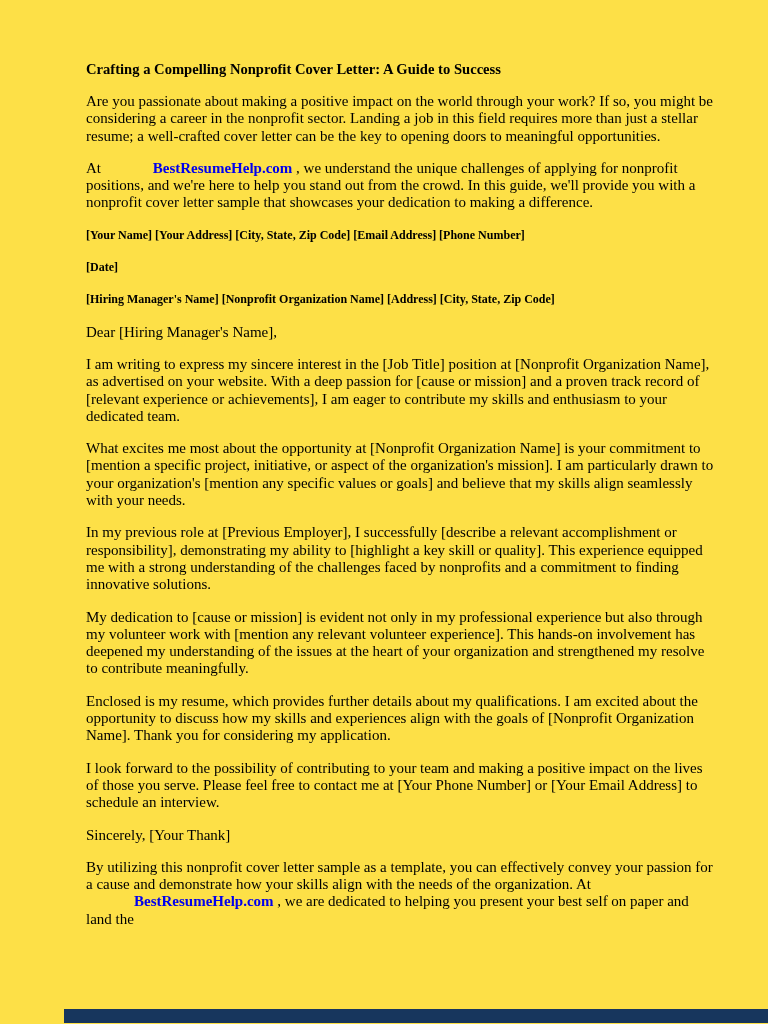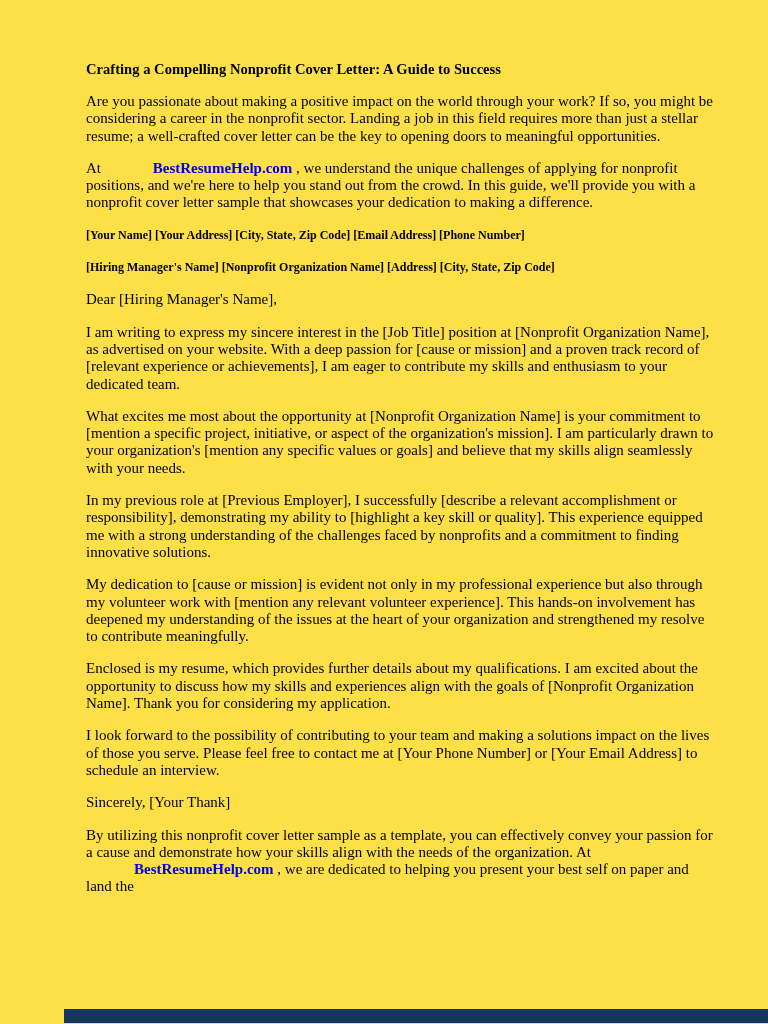--- a/index.html
+++ b/index.html
@@ -59,26 +59,27 @@
 </head>
 <body style="background: rgb(255, 255, 255); color: rgb(0, 0, 0);">
 
 <div class="doc-page">
   <div class="doc-content">
     <h1 class="doc-title">Crafting a Compelling Nonprofit Cover Letter: A Guide to Success</h1>
     <div id="paragraphs">
         <p class="doc-paragraph"><span>Are you passionate about making a positive impact on the world through your work? If so, you might be considering a career in the nonprofit sector. Landing a job in this field requires more than just a stellar resume; a well-crafted cover letter can be the key to opening doors to meaningful opportunities.</span></p>
         <p class="doc-paragraph"><span>At </span><span class="seg-link" style="color: rgb(0, 0, 238);">BestResumeHelp.com</span><span> , we understand the unique challenges of applying for nonprofit positions, and we're here to help you stand out from the crowd. In this guide, we'll provide you with a nonprofit cover letter sample that showcases your dedication to making a difference.</span></p>
         <p class="doc-paragraph bold"><span>[Your Name] [Your Address] [City, State, Zip Code] [Email Address] [Phone Number]</span></p>
+        <p class="doc-paragraph bold"><span>[Date]</span></p>
         <p class="doc-paragraph bold"><span>[Hiring Manager's Name] [Nonprofit Organization Name] [Address] [City, State, Zip Code]</span></p>
         <p class="doc-paragraph"><span>Dear [Hiring Manager's Name],</span></p>
         <p class="doc-paragraph"><span>I am writing to express my sincere interest in the [Job Title] position at [Nonprofit Organization Name], as advertised on your website. With a deep passion for [cause or mission] and a proven track record of [relevant experience or achievements], I am eager to contribute my skills and enthusiasm to your dedicated team.</span></p>
         <p class="doc-paragraph"><span>What excites me most about the opportunity at [Nonprofit Organization Name] is your commitment to [mention a specific project, initiative, or aspect of the organization's mission]. I am particularly drawn to your organization's [mention any specific values or goals] and believe that my skills align seamlessly with your needs.</span></p>
         <p class="doc-paragraph"><span>In my previous role at [Previous Employer], I successfully [describe a relevant accomplishment or responsibility], demonstrating my ability to [highlight a key skill or quality]. This experience equipped me with a strong understanding of the challenges faced by nonprofits and a commitment to finding innovative solutions.</span></p>
         <p class="doc-paragraph"><span>My dedication to [cause or mission] is evident not only in my professional experience but also through my volunteer work with [mention any relevant volunteer experience]. This hands-on involvement has deepened my understanding of the issues at the heart of your organization and strengthened my resolve to contribute meaningfully.</span></p>
         <p class="doc-paragraph"><span>Enclosed is my resume, which provides further details about my qualifications. I am excited about the opportunity to discuss how my skills and experiences align with the goals of [Nonprofit Organization Name]. Thank you for considering my application.</span></p>
-        <p class="doc-paragraph"><span>I look forward to the possibility of contributing to your team and making a solutions impact on the lives of those you serve. Please feel free to contact me at [Your Phone Number] or [Your Email Address] to schedule an interview.</span></p>
+        <p class="doc-paragraph"><span>I look forward to the possibility of contributing to your team and making a positive impact on the lives of those you serve. Please feel free to contact me at [Your Phone Number] or [Your Email Address] to schedule an interview.</span></p>
         <p class="doc-paragraph"><span>Sincerely, [Your Thank]</span></p>
         <p class="doc-paragraph"><span>By utilizing this nonprofit cover letter sample as a template, you can effectively convey your passion for a cause and demonstrate how your skills align with the needs of the organization. At </span><span class="seg-link" style="color: rgb(0, 0, 238);">BestResumeHelp.com</span><span> , we are dedicated to helping you present your best self on paper and land the</span></p>
       </div>
   </div>
   <div class="footer-bar" style="background: rgb(23, 54, 93);"></div>
 </div>
 
 </body></html>

